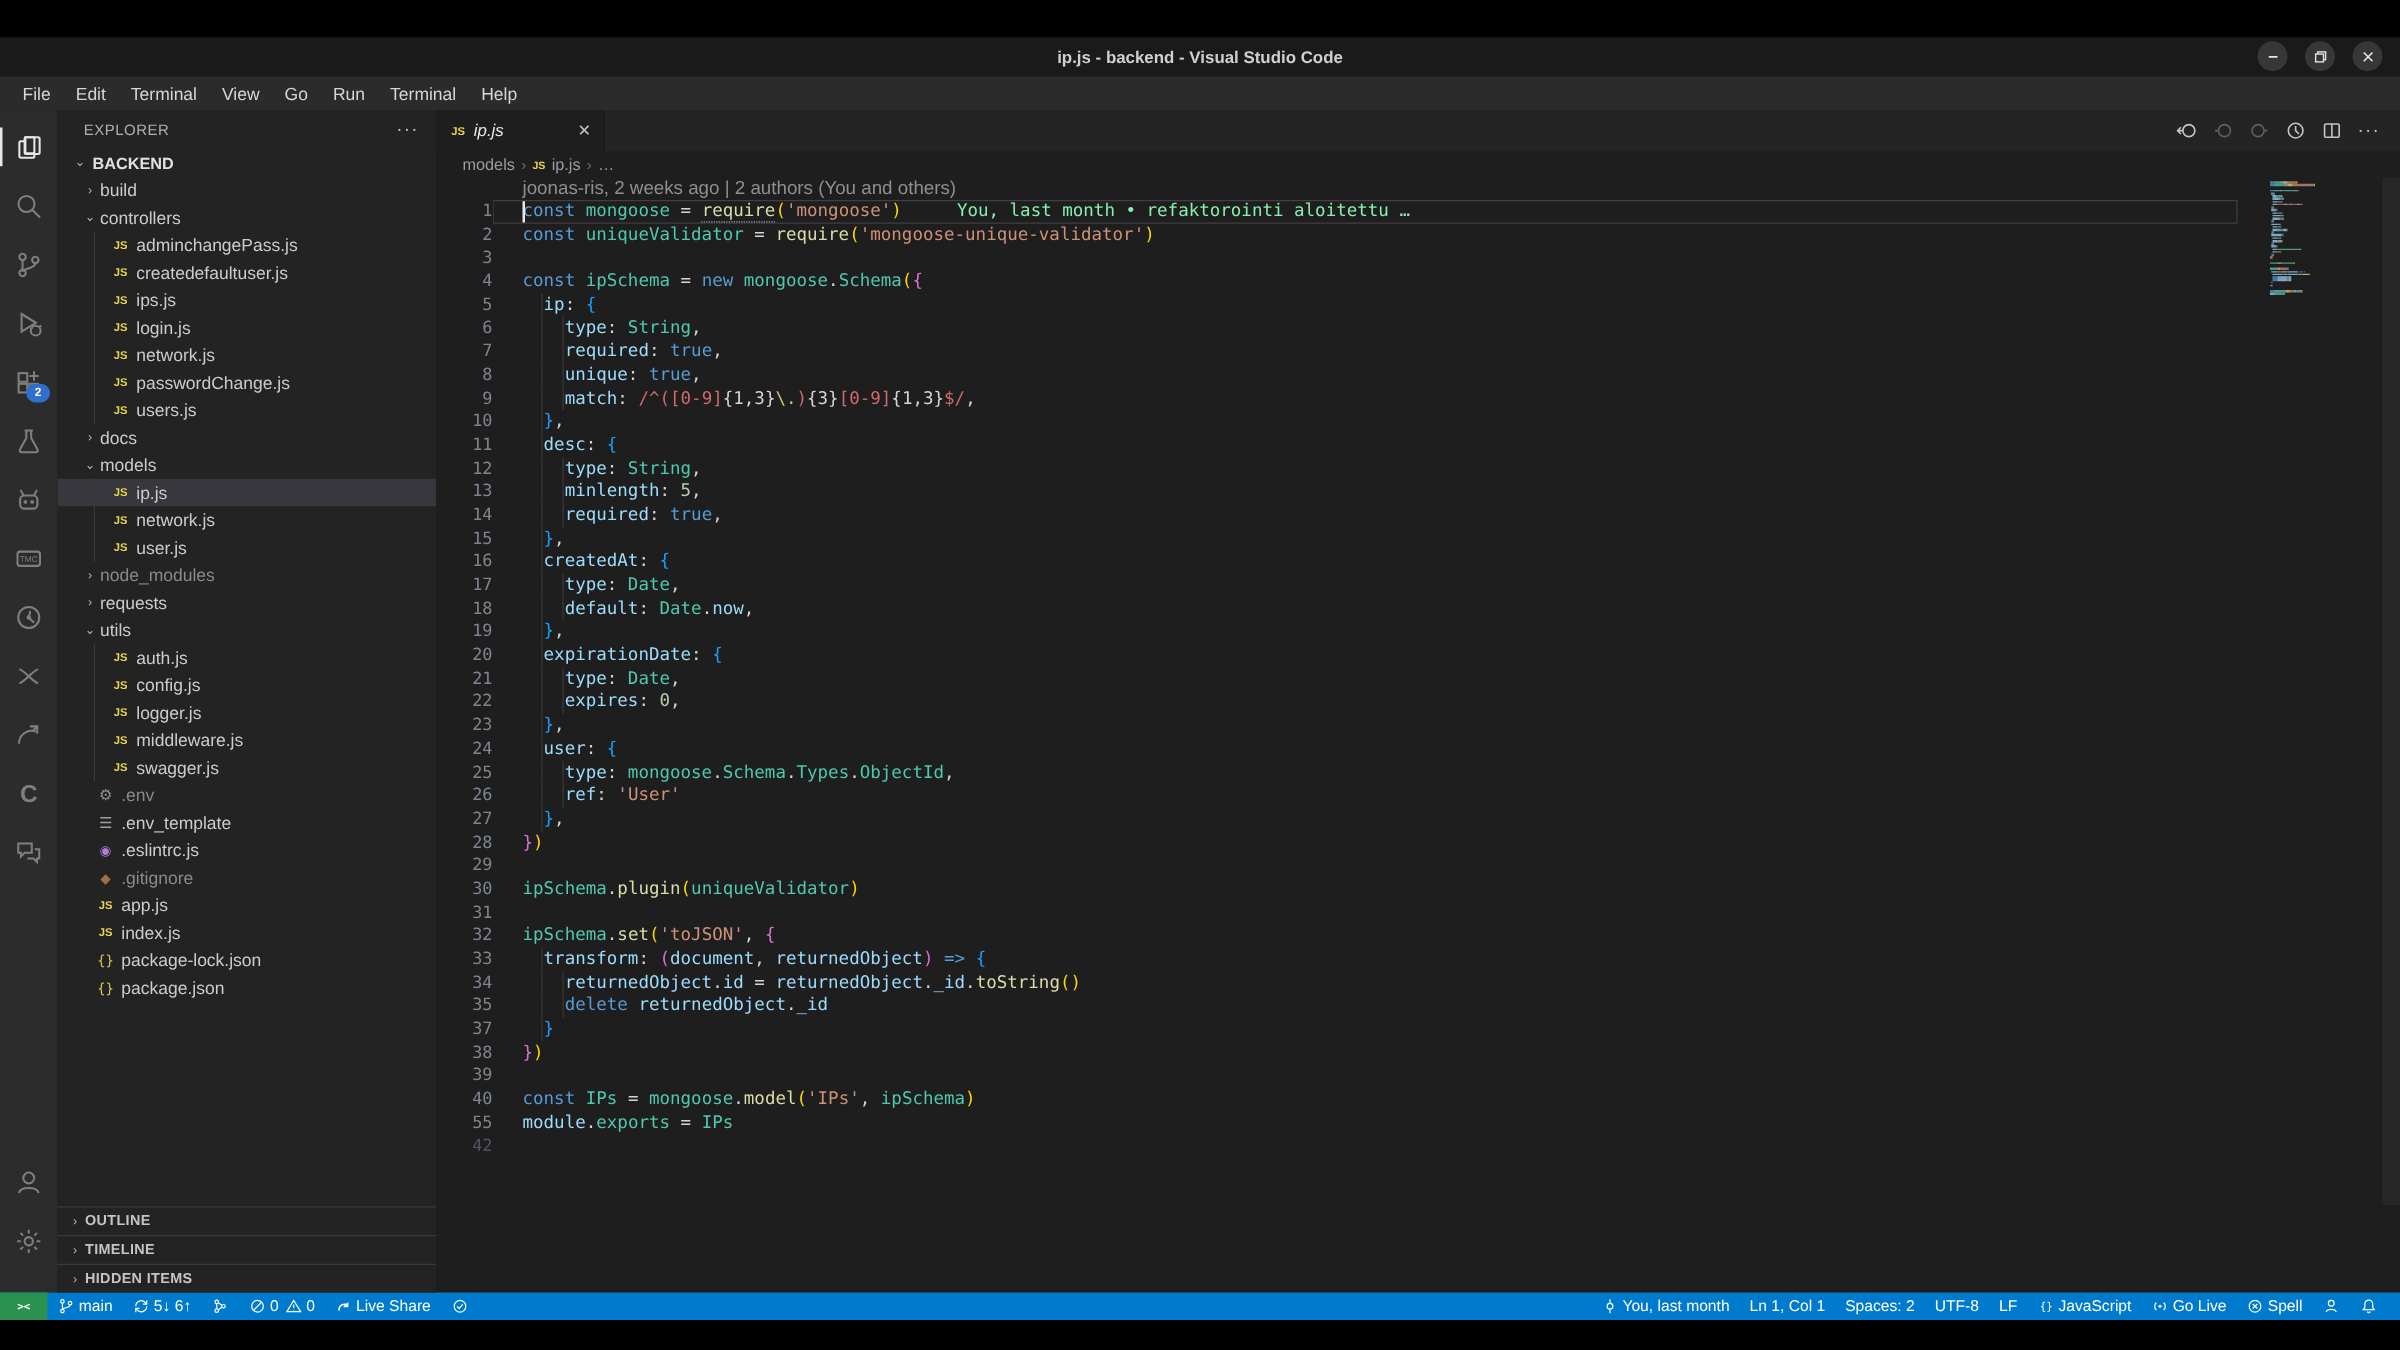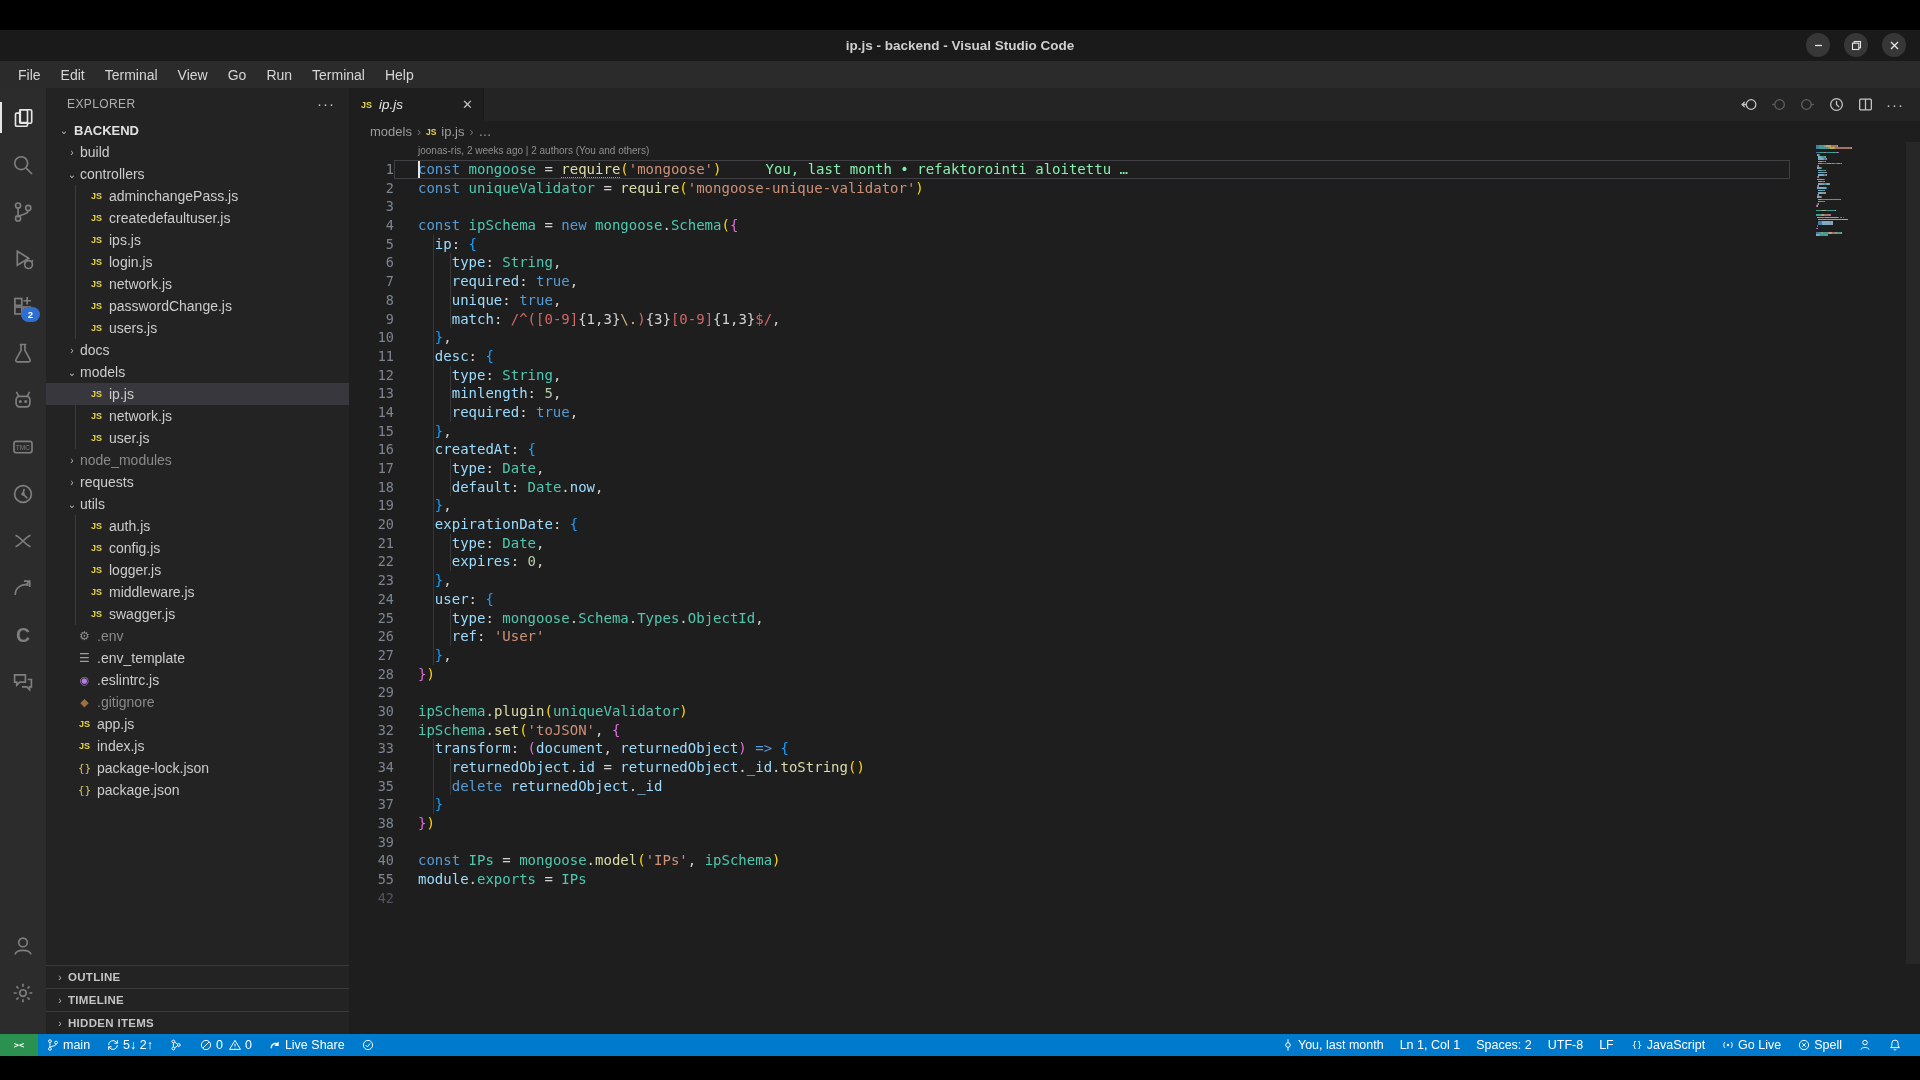--- a/index.html
+++ b/index.html
@@ -65,21 +65,21 @@
   .tab-actions{margin-left:auto;display:flex;align-items:center;gap:12px;padding-right:16px;color:#c5c5c5;}
   .tab-actions .dim{color:#5f5f5f;}
   .tab-actions svg{width:17px;height:17px;display:block;}
   .tab-actions .more{font-size:15px;letter-spacing:1px;color:#c5c5c5;}
 
   .breadcrumbs{height:21px;display:flex;align-items:center;padding-left:21px;gap:5px;font-size:13px;color:#9d9d9d;flex:none;}
   .breadcrumbs .ficon{font-size:8.5px;font-weight:bold;color:#e8d44d;}
   .breadcrumbs .sep{color:#6f6f6f;font-size:12px;}
 
   .code-area{flex:1;position:relative;overflow:hidden;font-family:"DejaVu Sans Mono","Liberation Mono",monospace;}
-  .codelens{height:18px;line-height:18px;padding-left:69px;color:#8f8f8f;font-size:10px;font-family:"Liberation Sans","DejaVu Sans",sans-serif;}
+  .codelens{height:18px;line-height:18px;padding-left:69px;color:#8f8f8f;font-size:15px;font-family:"Liberation Sans","DejaVu Sans",sans-serif;}
   .code-line{height:18.7px;line-height:18.7px;display:flex;position:relative;font-size:14px;white-space:pre;}
   .gutter{width:45px;flex:none;text-align:right;color:#7d8590;font-size:13.5px;}
   .gutter.dim{color:#4f5560;}
   .code-text{padding-left:24px;position:relative;flex:1;}
   .code-line.current .code-text{box-shadow:inset 0 0 0 1px #3f3f44;margin-right:130px;}
   .cursor{position:absolute;left:24px;top:1px;width:1.5px;height:16.5px;background:#e8e8e8;}
   .iguide{position:absolute;top:0;bottom:0;width:1px;background:#383838;}
   .blame{color:#86efac;margin-left:44px;}
   .tk-kw{color:#569cd6}.tk-var{color:#4ec9b0}.tk-fn{color:#dcdcaa}.tk-fnu{color:#dcdcaa;border-bottom:1px dotted #9a9a9a}
   .tk-str{color:#ce9178}.tk-prop{color:#9cdcfe}.tk-num{color:#b5cea8}.tk-re{color:#d16969}.tk-reb{color:#d7ba7d}
@@ -480,20 +480,21 @@
               <div class="code-line"><span class="gutter">21</span><span class="code-text"><div class="iguide" style="left: 38.86px;"></div><div class="iguide" style="left: 55.72px;"></div><span class="tk-op">    </span><span class="tk-prop">type</span><span class="tk-op">: </span><span class="tk-var">Date</span><span class="tk-op">,</span></span></div>
               <div class="code-line"><span class="gutter">22</span><span class="code-text"><div class="iguide" style="left: 38.86px;"></div><div class="iguide" style="left: 55.72px;"></div><span class="tk-op">    </span><span class="tk-prop">expires</span><span class="tk-op">: </span><span class="tk-num">0</span><span class="tk-op">,</span></span></div>
               <div class="code-line"><span class="gutter">23</span><span class="code-text"><div class="iguide" style="left: 38.86px;"></div><span class="tk-op">  </span><span class="tk-b3">}</span><span class="tk-op">,</span></span></div>
               <div class="code-line"><span class="gutter">24</span><span class="code-text"><div class="iguide" style="left: 38.86px;"></div><span class="tk-op">  </span><span class="tk-prop">user</span><span class="tk-op">: </span><span class="tk-b3">{</span></span></div>
               <div class="code-line"><span class="gutter">25</span><span class="code-text"><div class="iguide" style="left: 38.86px;"></div><div class="iguide" style="left: 55.72px;"></div><span class="tk-op">    </span><span class="tk-prop">type</span><span class="tk-op">: </span><span class="tk-var">mongoose</span><span class="tk-op">.</span><span class="tk-var">Schema</span><span class="tk-op">.</span><span class="tk-var">Types</span><span class="tk-op">.</span><span class="tk-var">ObjectId</span><span class="tk-op">,</span></span></div>
               <div class="code-line"><span class="gutter">26</span><span class="code-text"><div class="iguide" style="left: 38.86px;"></div><div class="iguide" style="left: 55.72px;"></div><span class="tk-op">    </span><span class="tk-prop">ref</span><span class="tk-op">: </span><span class="tk-str">'User'</span></span></div>
               <div class="code-line"><span class="gutter">27</span><span class="code-text"><div class="iguide" style="left: 38.86px;"></div><span class="tk-op">  </span><span class="tk-b3">}</span><span class="tk-op">,</span></span></div>
               <div class="code-line"><span class="gutter">28</span><span class="code-text"><span class="tk-b2">}</span><span class="tk-b1">)</span></span></div>
               <div class="code-line"><span class="gutter">29</span><span class="code-text"></span></div>
               <div class="code-line"><span class="gutter">30</span><span class="code-text"><span class="tk-var">ipSchema</span><span class="tk-op">.</span><span class="tk-fn">plugin</span><span class="tk-b1">(</span><span class="tk-var">uniqueValidator</span><span class="tk-b1">)</span></span></div>
+              <div class="code-line"><span class="gutter">31</span><span class="code-text"></span></div>
               <div class="code-line"><span class="gutter">32</span><span class="code-text"><span class="tk-var">ipSchema</span><span class="tk-op">.</span><span class="tk-fn">set</span><span class="tk-b1">(</span><span class="tk-str">'toJSON'</span><span class="tk-op">, </span><span class="tk-b2">{</span></span></div>
               <div class="code-line"><span class="gutter">33</span><span class="code-text"><div class="iguide" style="left: 38.86px;"></div><span class="tk-op">  </span><span class="tk-prop">transform</span><span class="tk-op">: </span><span class="tk-b2">(</span><span class="tk-prop">document</span><span class="tk-op">, </span><span class="tk-prop">returnedObject</span><span class="tk-b2">)</span><span class="tk-op"> </span><span class="tk-kw">=&gt;</span><span class="tk-op"> </span><span class="tk-b3">{</span></span></div>
               <div class="code-line"><span class="gutter">34</span><span class="code-text"><div class="iguide" style="left: 38.86px;"></div><div class="iguide" style="left: 55.72px;"></div><span class="tk-op">    </span><span class="tk-prop">returnedObject</span><span class="tk-op">.</span><span class="tk-prop">id</span><span class="tk-op"> = </span><span class="tk-prop">returnedObject</span><span class="tk-op">.</span><span class="tk-prop">_id</span><span class="tk-op">.</span><span class="tk-fn">toString</span><span class="tk-b1">()</span></span></div>
               <div class="code-line"><span class="gutter">35</span><span class="code-text"><div class="iguide" style="left: 38.86px;"></div><div class="iguide" style="left: 55.72px;"></div><span class="tk-op">    </span><span class="tk-kw">delete </span><span class="tk-prop">returnedObject</span><span class="tk-op">.</span><span class="tk-prop">_id</span></span></div>
               <div class="code-line"><span class="gutter">37</span><span class="code-text"><div class="iguide" style="left: 38.86px;"></div><span class="tk-op">  </span><span class="tk-b3">}</span></span></div>
               <div class="code-line"><span class="gutter">38</span><span class="code-text"><span class="tk-b2">}</span><span class="tk-b1">)</span></span></div>
               <div class="code-line"><span class="gutter">39</span><span class="code-text"></span></div>
               <div class="code-line"><span class="gutter">40</span><span class="code-text"><span class="tk-kw">const </span><span class="tk-var">IPs</span><span class="tk-op"> = </span><span class="tk-var">mongoose</span><span class="tk-op">.</span><span class="tk-fn">model</span><span class="tk-b1">(</span><span class="tk-str">'IPs'</span><span class="tk-op">, </span><span class="tk-var">ipSchema</span><span class="tk-b1">)</span></span></div>
               <div class="code-line"><span class="gutter">55</span><span class="code-text"><span class="tk-prop">module</span><span class="tk-op">.</span><span class="tk-var">exports</span><span class="tk-op"> = </span><span class="tk-var">IPs</span></span></div>
               <div class="code-line"><span class="gutter dim">42</span><span class="code-text"></span></div>
@@ -814,21 +815,21 @@
               <span>main</span>
             </span>
           </div>
           <div class="status-item">
             <span class="part">
               <span>
                 <svg viewBox="0 0 16 16" fill="none" stroke="currentColor" stroke-width="1.1">
                   <path d="M3 8a5 5 0 0 1 8.7-3.4L13 6M13 2.5V6h-3.5M13 8a5 5 0 0 1-8.7 3.4L3 10M3 13.5V10h3.5"></path>
                 </svg>
               </span>
-              <span>5↓ 2↑</span>
+              <span>5↓ 6↑</span>
             </span>
           </div>
           <div class="status-item">
             <span class="part">
               <span>
                 <svg viewBox="0 0 16 16" fill="none" stroke="currentColor" stroke-width="1.1">
                   <circle cx="5" cy="4" r="1.6"></circle>
                   <circle cx="5" cy="12" r="1.6"></circle>
                   <circle cx="11.2" cy="8" r="1.6"></circle>
                   <path d="M5 5.6v4.8M6.5 4.8l3.2 2.2M6.5 11.2l3.2-2.2"></path>

